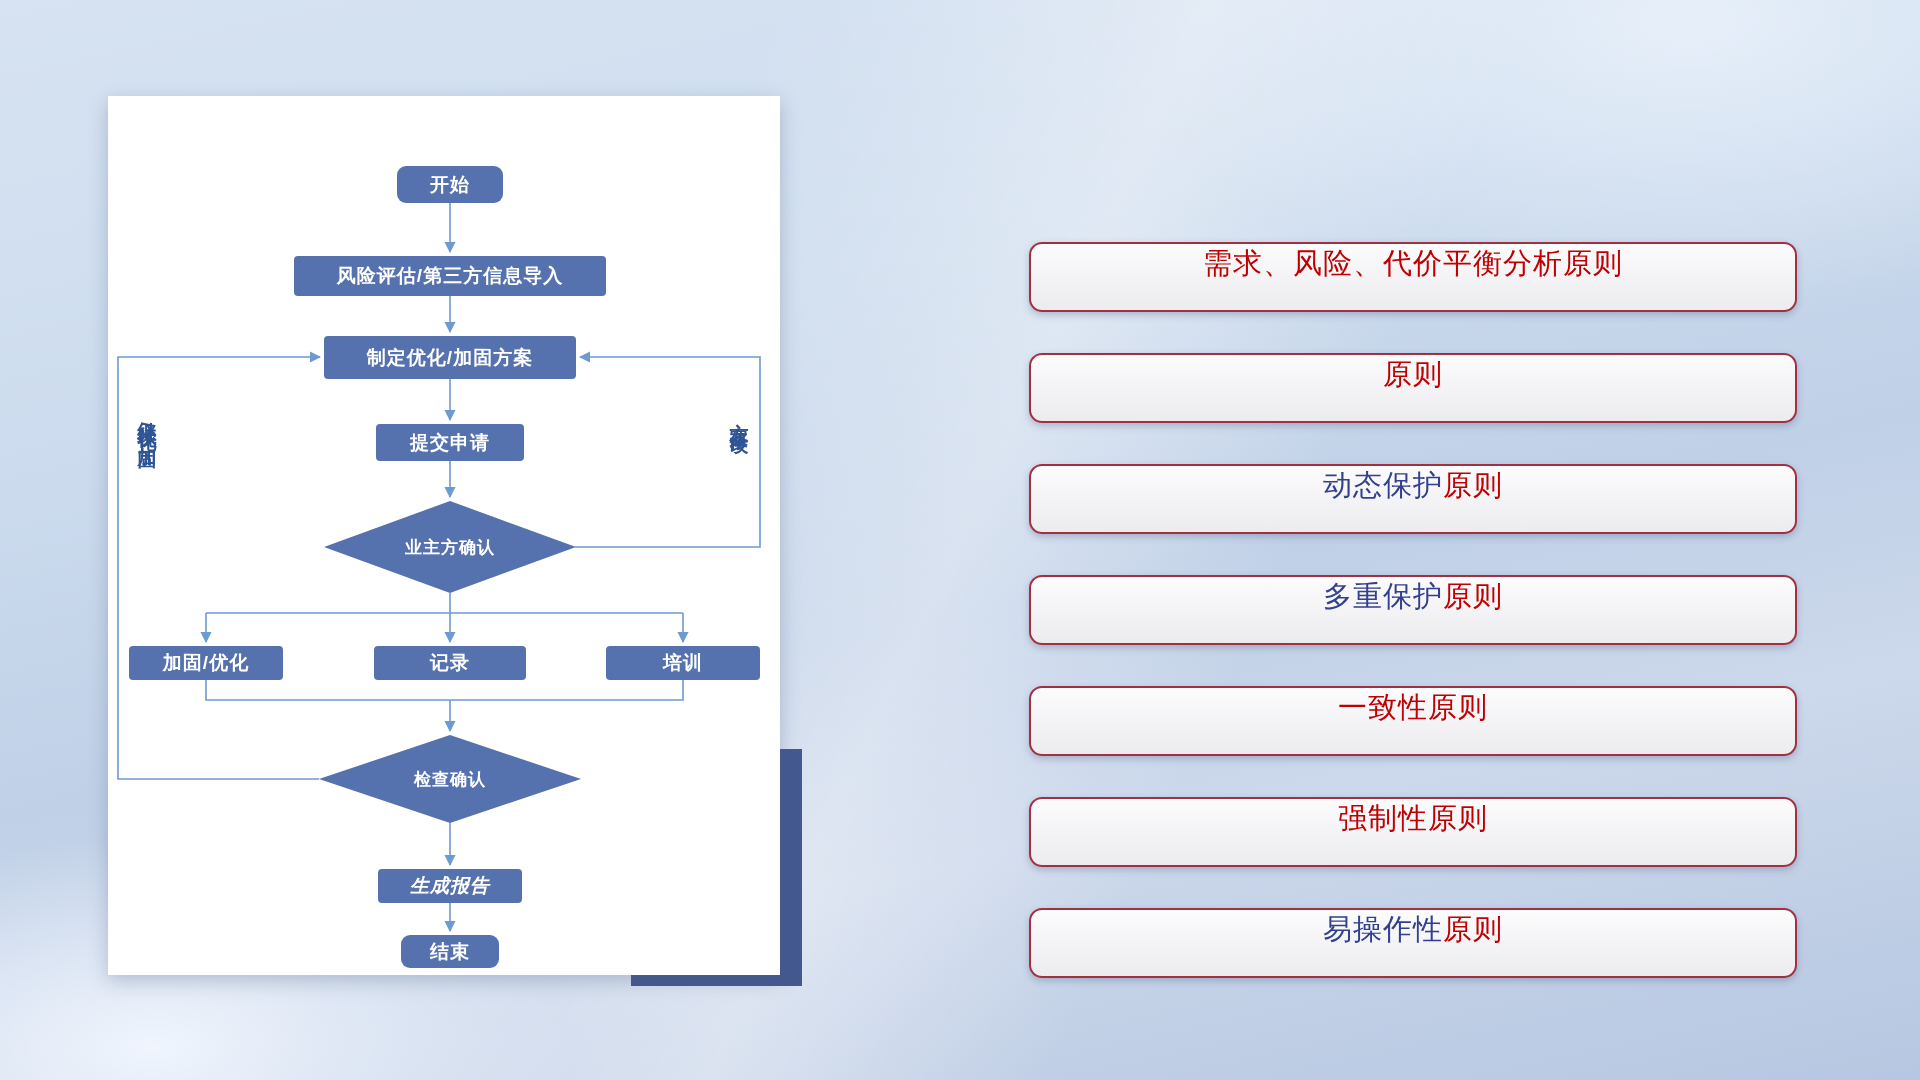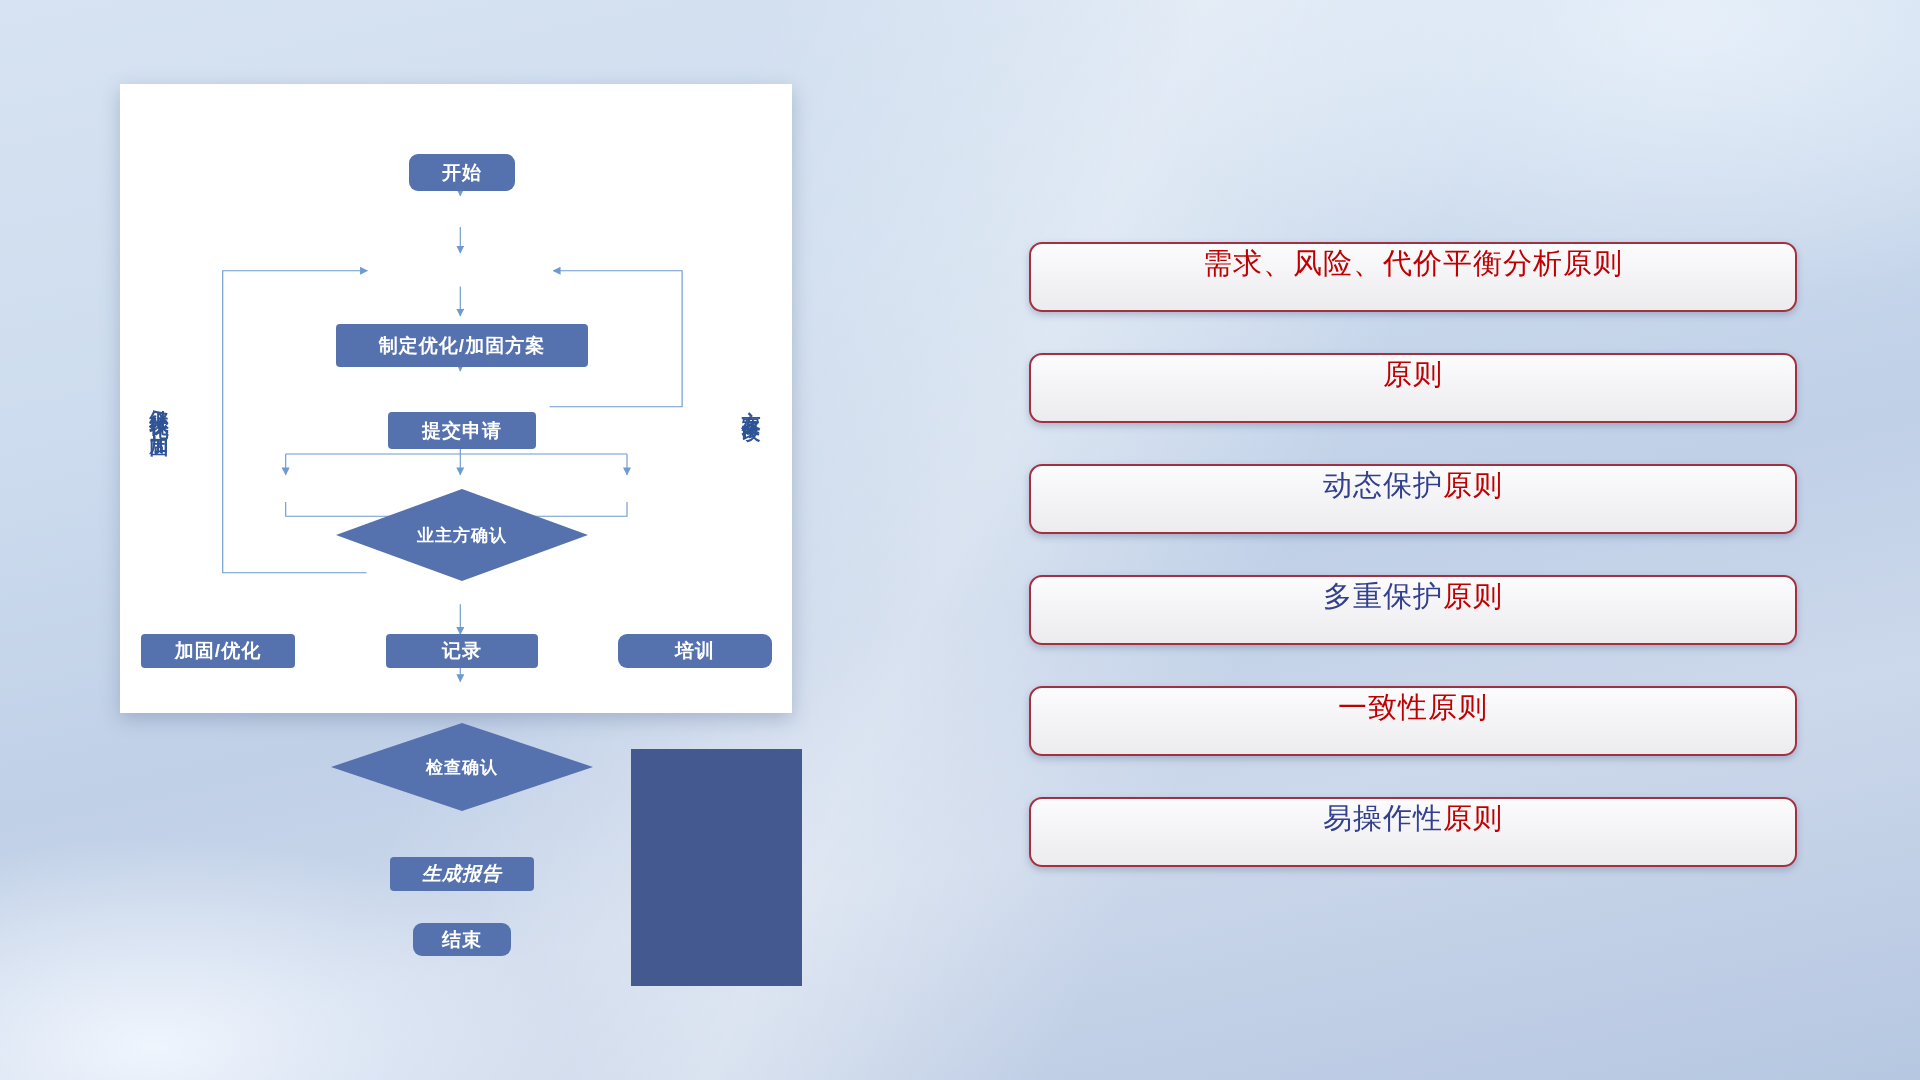--- a/index.html
+++ b/index.html
@@ -12,24 +12,23 @@
       linear-gradient(115deg, rgba(255,255,255,0) 32%, rgba(255,255,255,.38) 50%, rgba(255,255,255,0) 64%),
       linear-gradient(168deg,#d7e3f2 0%,#cddcee 30%,#c0d0e7 55%,#ccd8eb 72%,#b6c7e1 100%);
   }
 
   
   .shadow-block{
     position:absolute;left:631px;top:749px;width:171px;height:237px;
     background:var(--shadow-navy,#44598f);z-index:1;
   }
   .panel{
-    position:absolute;left:108px;top:84px;width:672px;height:629px;
+    position:absolute;left:108px;top:96px;width:672px;height:879px;
     background:#ffffff;z-index:2;
     box-shadow:0 6px 18px rgba(70,90,130,.30);
-    margin-left:12px;
   }
   .connectors{position:absolute;left:0;top:0;width:100%;height:100%;}
   .connectors path{stroke:var(--connector-blue,#6d9ad0);stroke-width:1.6;fill:none;}
   .connectors marker path{fill:var(--connector-blue,#6d9ad0);stroke:none;}
 
   .node{
     position:absolute;display:flex;align-items:center;justify-content:center;
     background:var(--node-blue,#5572ae);color:#ffffff;font-weight:700;
     font-size:19px;letter-spacing:1px;border-radius:4px;text-align:center;
     z-index:3;
@@ -39,21 +38,21 @@
     clip-path:polygon(50% 0,100% 50%,50% 100%,0 50%);
     border-radius:0;font-size:17px;
   }
   .n-start   {left:289px;top:70px; width:106px;height:37px;}
   .n-risk    {left:186px;top:160px;width:312px;height:40px;}
   .n-plan    {left:216px;top:240px;width:252px;height:43px;}
   .n-submit  {left:268px;top:328px;width:148px;height:37px;}
   .n-owner   {left:216px;top:405px;width:252px;height:92px;}
   .n-harden  {left:21px; top:550px;width:154px;height:34px;}
   .n-record  {left:266px;top:550px;width:152px;height:34px;}
-  .n-training{left:498px;top:550px;width:154px;height:34px;border-radius:9px;}
+  .n-training{left:498px;top:550px;width:154px;height:34px;}
   .n-check   {left:211px;top:639px;width:262px;height:88px;}
   .n-report  {left:270px;top:773px;width:144px;height:34px;font-style:italic;}
   .n-end     {left:293px;top:839px;width:98px; height:33px;}
 
   .loop-label{
     position:absolute;writing-mode:vertical-rl;color:#2f5496;font-weight:700;
     font-size:19px;letter-spacing:4px;z-index:3;
   }
   .loop-continue{left:26px; top:310px;height:160px;}
   .loop-revise {left:618px;top:312px;height:110px;}
@@ -103,20 +102,23 @@
       <path d="M342,604 V635" marker-end="url(#arrowhead)"></path>
       <path d="M342,727 V769" marker-end="url(#arrowhead)"></path>
       <path d="M342,807 V835" marker-end="url(#arrowhead)"></path>
       <path d="M467,451 H652 V261 H472" marker-end="url(#arrowhead)"></path>
       <path d="M211,683 H10 V261 H212" marker-end="url(#arrowhead)"></path>
     </svg>
 
     <div class="node pill n-start">
       <span>开始</span>
     </div>
+    <div class="node n-risk">
+      <span>风险评估/第三方信息导入</span>
+    </div>
     <div class="node n-plan">
       <span>制定优化/加固方案</span>
     </div>
     <div class="node n-submit">
       <span>提交申请</span>
     </div>
     <div class="node diamond n-owner">
       <span>业主方确认</span>
     </div>
     <div class="node n-harden">
@@ -158,18 +160,22 @@
     </div>
     <div class="principle">
       <span class="seg-blue">多重保护</span>
         <span class="seg-red">原则</span>
     </div>
     <div class="principle">
       <span class="seg-blue"></span>
         <span class="seg-red">一致性原则</span>
     </div>
     <div class="principle">
+      <span class="seg-blue"></span>
+        <span class="seg-red">强制性原则</span>
+    </div>
+    <div class="principle">
       <span class="seg-blue">易操作性</span>
         <span class="seg-red">原则</span>
     </div>
   </div>
 
 </div>
 
 </body></html>

